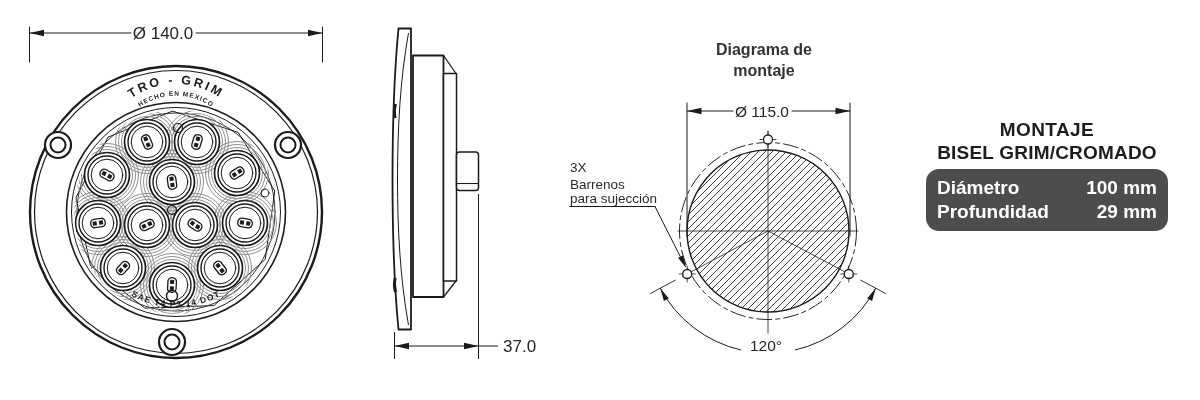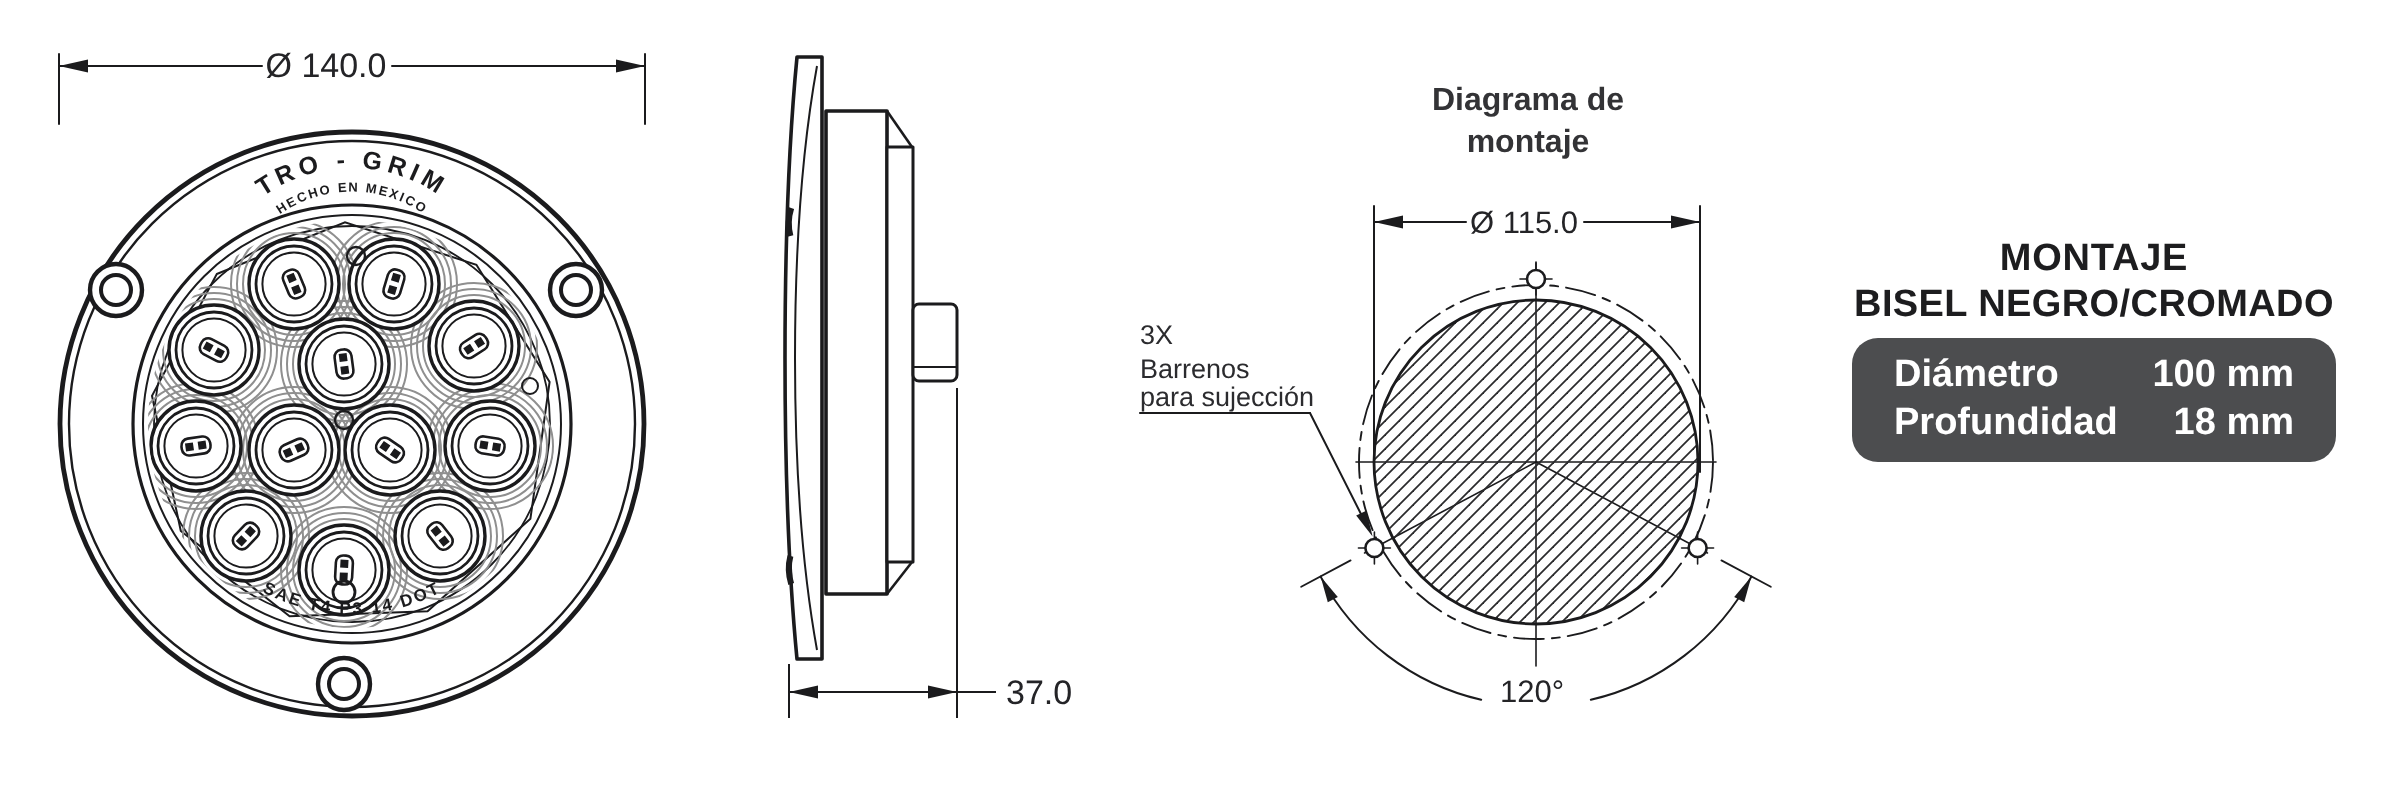--- a/index.html
+++ b/index.html
@@ -8,21 +8,21 @@
   #drawing{position:absolute;left:0;top:0;}
   .dim-text{font-size:17px;fill:#242427;}
   .dim-text-sm{font-size:15.5px;fill:#242427;}
   .callout-text{font-size:13.5px;fill:#2b2b2e;}
   .diagram-title{font-size:16px;font-weight:bold;fill:#333336;}
   .spec-panel{position:absolute;left:926px;top:118px;width:242px;}
   .spec-title{font-size:19px;font-weight:bold;color:#1d1d1f;text-align:center;
               letter-spacing:.4px;line-height:23px;white-space:nowrap;}
   .spec-subtitle{font-size:19px;font-weight:bold;color:#1d1d1f;text-align:center;
               letter-spacing:.2px;line-height:23px;white-space:nowrap;}
-  .spec-box{margin-top:5px;height:48px;border-radius:13px;padding:7px 21px;
+  .spec-box{margin-top:5px;height:48px;border-radius:13px;padding:7px 11px;
             display:flex;flex-direction:column;justify-content:center;}
   .spec-row{display:flex;justify-content:space-between;align-items:baseline;
             font-size:19px;font-weight:bold;color:#fff;line-height:24px;}
 </style>
 </head>
 <body>
 
 <div id="canvas">
 
 <svg id="drawing" width="1200" height="400" viewBox="0 0 1200 400">
@@ -319,26 +319,26 @@
       <text x="570" y="203" class="callout-text" stroke="none">para sujección</text>
       <line x1="570" y1="206.5" x2="655" y2="206.5" stroke-width="1.1"></line>
       <line x1="655" y1="206.5" x2="681.5" y2="259" stroke-width="1"></line>
       <polygon points="686.3,268.3 678.1,257.8 683.1,255.4" fill="#1B1B1D" stroke="none"></polygon>
     </g>
   </g>
 </svg>
 
 <div class="spec-panel">
   <div class="spec-title">MONTAJE</div>
-  <div class="spec-subtitle">BISEL NEGRO/CROMADO</div>
+  <div class="spec-subtitle">BISEL GRIM/CROMADO</div>
   <div class="spec-box" id="spec-box" style="background: rgb(76, 77, 79);">
     <div class="spec-row" style="color: rgb(255, 255, 255);">
       <span>Diámetro</span>
       <span>100 mm</span>
     </div>
     <div class="spec-row" style="color: rgb(255, 255, 255); text-align: center;">
       <span>Profundidad</span>
-      <span>18 mm</span>
+      <span>29 mm</span>
     </div>
   </div>
 </div>
 
 </div>
 
 </body></html>

